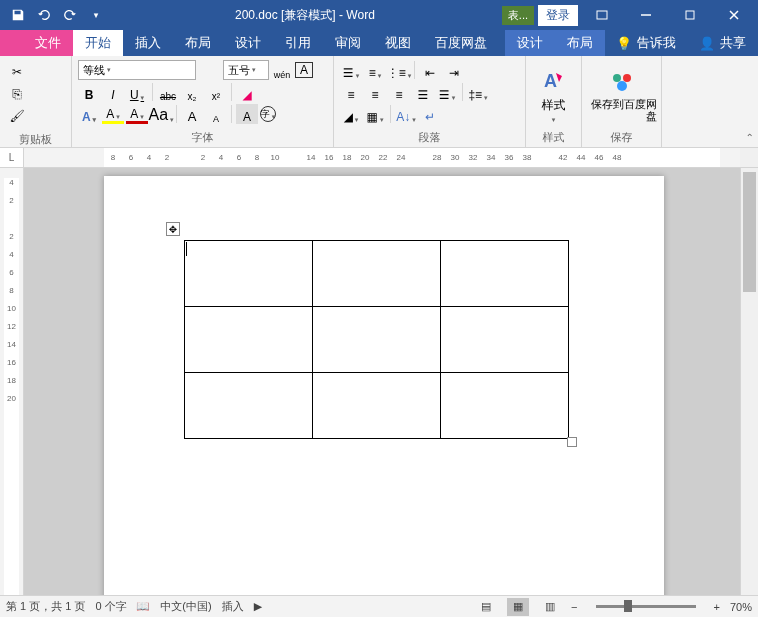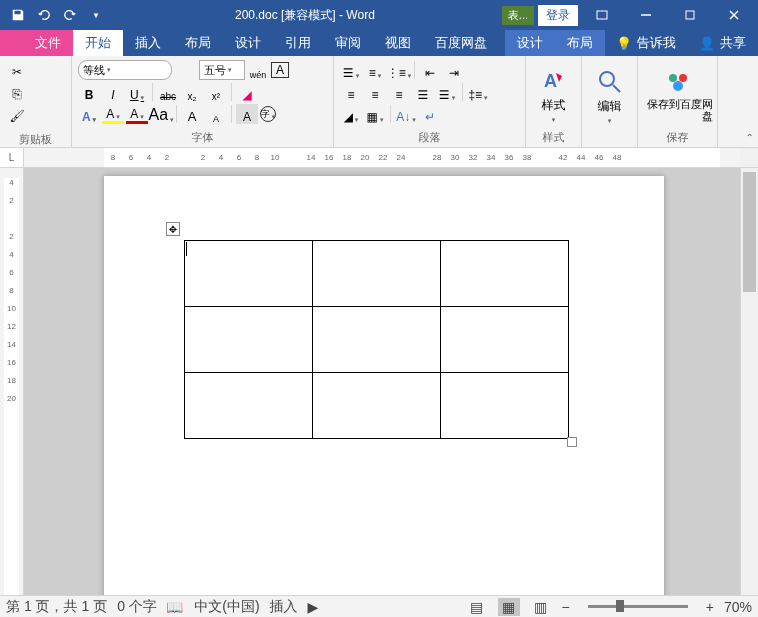--- a/index.html
+++ b/index.html
@@ -35,21 +35,21 @@
 
 
 .clip-big { width: 40px; display: flex; flex-direction: column; align-items: center; padding-top: 4px; cursor: pointer; }
 .clip-side { display: flex; flex-direction: column; gap: 2px; padding: 4px 2px; }
 .clip-small { width: 22px; height: 20px; display: flex; align-items: center; justify-content: center; cursor: pointer; }
 
 
 .font-group .group-content { flex-direction: column; gap: 2px; padding: 2px; }
 .font-row { display: flex; gap: 2px; align-items: center; }
 .font-combo { border: 1px solid #ababab; background: #fff; height: 20px; font-size: 11px; padding: 0 4px; display: flex; align-items: center; cursor: pointer; }
-.font-combo.name { width: 94px; border-radius: 9px; }
+.font-combo.name { width: 118px; }
 .font-combo.size { width: 46px; margin-left: 25px; }
 .rib-btn { width: 22px; height: 20px; display: flex; align-items: flex-end; justify-content: center; cursor: pointer; font-size: 12px; }
 .rib-sep { width: 1px; height: 18px; background: #d4d4d4; margin: 0 2px; }
 .dd::after { content: "▾"; font-size: 7px; color: #666; margin-left: 2px; }
 
 
 .para-group .group-content { flex-direction: column; gap: 2px; padding: 2px; }
 
 
 .big-btn { width: 50px; display: flex; flex-direction: column; align-items: center; justify-content: center; gap: 2px; cursor: pointer; font-size: 12px; padding-top: 4px; }
@@ -75,21 +75,21 @@
 .table-wrap { position: absolute; left: 80px; top: 64px; }
 .table-handle { position: absolute; left: -18px; top: -18px; width: 14px; height: 14px; border: 1px solid #888; background: #fff; display: flex; align-items: center; justify-content: center; font-size: 10px; cursor: move; }
 .doc-table { border-collapse: collapse; }
 .doc-table td { border: 1px solid #000; width: 128px; height: 66px; }
 .resize-handle { position: absolute; right: -8px; bottom: -8px; width: 10px; height: 10px; border: 1px solid #888; background: #fff; cursor: nwse-resize; }
 .cursor-blink { position: absolute; left: 2px; top: 2px; width: 1px; height: 14px; background: #000; }
 .vscroll { width: 18px; background: #f0f0f0; border-left: 1px solid #d4d4d4; position: relative; }
 .vscroll-thumb { position: absolute; left: 2px; right: 2px; top: 4px; height: 120px; background: #c1c1c1; cursor: pointer; }
 
 
-.statusbar { height: 22px; background: #f3f3f3; border-top: 1px solid #d4d4d4; display: flex; align-items: center; font-size: 14px; color: #444; gap: 10px; padding: 0 6px; }
+.statusbar { height: 22px; background: #f3f3f3; border-top: 1px solid #d4d4d4; display: flex; align-items: center; font-size: 11px; color: #444; gap: 10px; padding: 0 6px; }
 .status-item { cursor: pointer; }
 .status-spacer { flex: 1; }
 .view-btn { width: 22px; height: 18px; display: flex; align-items: center; justify-content: center; cursor: pointer; }
 .view-btn.active { background: #c5c5c5; }
 .zoom-slider { width: 100px; height: 3px; background: #888; position: relative; margin: 0 8px; }
 .zoom-thumb { position: absolute; width: 8px; height: 12px; background: #666; top: -5px; left: 28px; cursor: pointer; }
 </style>
 </head>
 <body>
 
@@ -287,33 +287,20 @@
             <text x="4" y="20" font-size="18" fill="#4472c4" font-weight="bold">A</text>
             <path d="M16 6l6 3-3 6" fill="#e06"></path>
           </svg>
         <span>样式</span>
         <span style="font-size:7px;color:#666;">▾</span>
       </div>
     </div>
     <div class="group-label">样式</div>
   </div>
 
-  <div class="ribbon-group" style="width:56px;">
-    <div class="group-content">
-      <div class="big-btn">
-        <svg viewBox="0 0 28 28">
-            <circle cx="11" cy="11" r="7" fill="none" stroke="#4472c4" stroke-width="2"></circle>
-            <line x1="17" y1="17" x2="24" y2="24" stroke="#4472c4" stroke-width="2"></line>
-          </svg>
-        <span>编辑</span>
-        <span style="font-size:7px;color:#666;">▾</span>
-      </div>
-    </div>
-    <div class="group-label">&nbsp;</div>
-  </div>
 
   <div class="ribbon-group" style="width:80px;">
     <div class="group-content">
       <div class="big-btn" style="width:74px;">
         <svg viewBox="0 0 28 28">
             <circle cx="9" cy="10" r="4" fill="#3a8"></circle>
             <circle cx="19" cy="10" r="4" fill="#e33"></circle>
             <circle cx="14" cy="18" r="5" fill="#39f"></circle>
           </svg>
         <span style="font-size:11px;line-height:12px;text-align:right;">保存到百度网盘</span>

